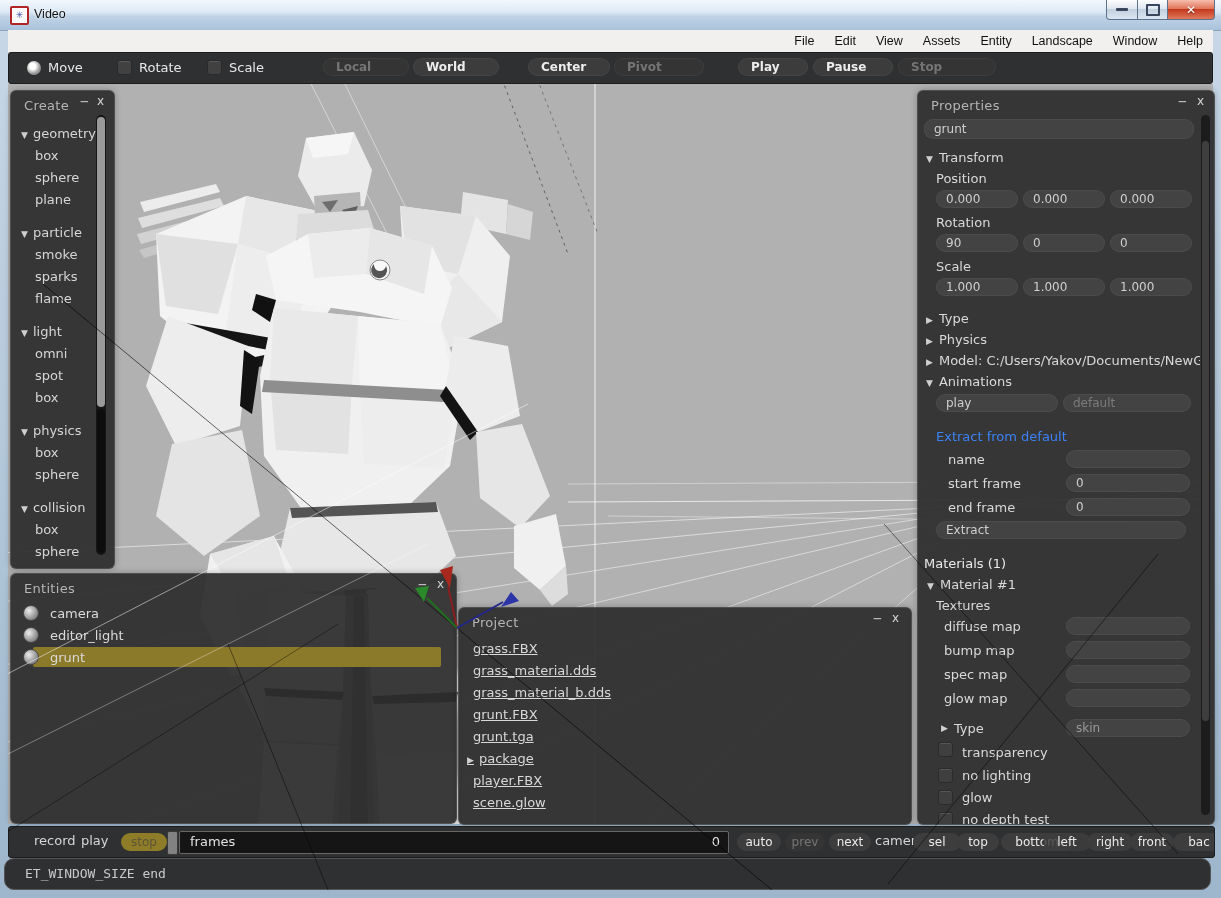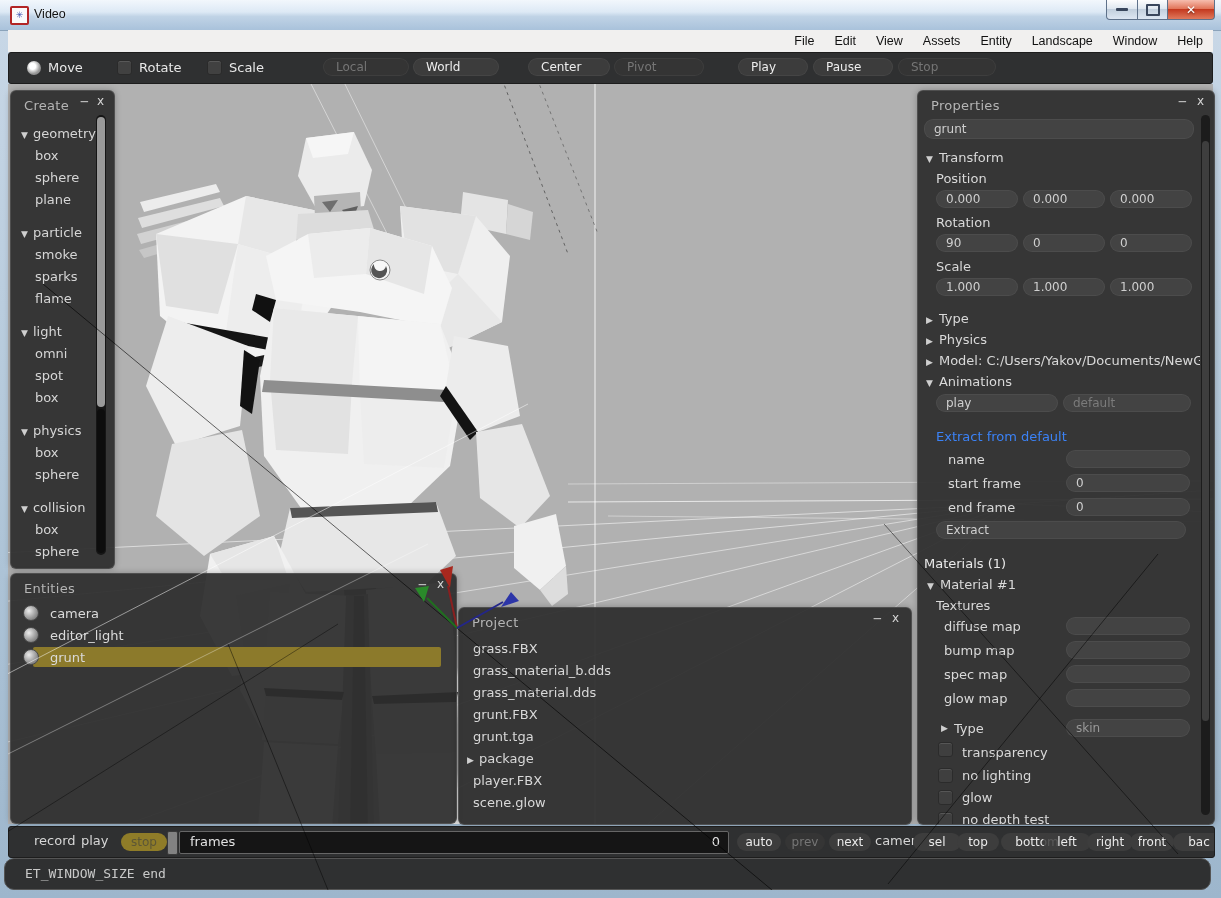--- a/index.html
+++ b/index.html
@@ -23,21 +23,21 @@
   .win-btn.close{width:46px;border-left:none;border-radius:0 0 4px 0;
     background:linear-gradient(180deg,#f6bdae,#e2765b 45%,#c43a20 50%,#e0795c 100%);color:#fff;font-weight:bold;font-size:12px;
     text-shadow:0 1px 2px rgba(0,0,0,.5);}
   
   .menubar{position:absolute;left:8px;top:30px;width:1205px;height:22px;background:#f1f0ef;
     display:flex;align-items:center;font-family:"Liberation Sans",sans-serif;font-size:12.5px;color:#111;justify-content:flex-end;}
   .menu-item{padding:0 10px;cursor:default;}
   
   .darkbar{position:absolute;background:rgba(42,42,42,.97);border-radius:3px;border:1px solid #1d1d1d;}
   .pill{position:absolute;height:18px;line-height:18px;border-radius:10px;background:#3c3c3c;
-    color:#ededed;font-size:12px;padding:0 0 0 13px;box-shadow:inset 0 0 0 1px rgba(255,255,255,.05);}
+    color:#ededed;font-size:12px;padding:0 0 0 13px;box-shadow:inset 0 0 0 1px rgba(255,255,255,.05);font-weight:bold;}
   .pill.disabled{color:#757575;background:#343434;}
   .tb-check{position:absolute;top:7px;display:flex;align-items:center;color:#e8e8e8;font-size:13px;}
   .radio-dot{width:14px;height:14px;border-radius:50%;background:radial-gradient(circle at 40% 38%,#ffffff 0 3px,#9a9a9a 60%,#6f6f6f);margin-right:7px;}
   .chk{width:13px;height:13px;border-radius:3px;background:#414141;border:1px solid #2a2a2a;
     box-shadow:inset 0 1px 0 rgba(255,255,255,.12);margin-right:7px;}
   
   .viewport{position:absolute;left:8px;top:84px;width:1205px;height:740px;background:#b1b1b1;z-index:1;}
   
   .panel{position:absolute;background:rgba(44,44,44,.93);border-radius:6px;z-index:10;
     border:1px solid rgba(130,130,130,.35);box-shadow:0 0 6px rgba(0,0,0,.25);}
@@ -50,21 +50,21 @@
   .tree .hdr .tri{font-size:9px;color:#cfcfcf;margin-right:5px;}
   .tree .itm{height:22px;line-height:22px;padding-left:24px;cursor:pointer;}
   .vscroll{position:absolute;border-radius:5px;background:#161616;}
   .vthumb{position:absolute;border-radius:5px;}
   
   .ent-row{position:relative;height:22px;display:flex;align-items:center;padding-left:12px;color:#dadada;font-size:13px;}
   .ball{width:14px;height:14px;border-radius:50%;background:radial-gradient(circle at 35% 35%,#ececec,#9c9c9c 55%,#5f5f5f);border:1px solid #4a4a4a;z-index:1;}
   .ent-label{margin-left:11px;z-index:1;}
   .ent-bar{position:absolute;left:22px;right:15px;top:1px;bottom:1px;background:#8c7a2b;border-radius:2px;}
   
-  .proj-row{height:22px;line-height:22px;color:#d8d8d8;font-size:13px;padding-left:14px;white-space:nowrap;}
+  .proj-row{height:22px;line-height:22px;color:#d8d8d8;font-size:13px;padding-left:14px;white-space:nowrap;text-decoration:underline;}
   .proj-row .tri{font-size:9px;color:#cfcfcf;margin-right:5px;}
   
   .props{position:absolute;left:917px;top:90px;width:296px;height:733px;overflow:hidden;}
   .prow{position:relative;height:21px;line-height:21px;color:#d9d9d9;font-size:13px;white-space:nowrap;overflow:hidden;}
   .prow .tri{font-size:9px;color:#cfcfcf;margin-right:6px;}
   .field{background:#434343;border-radius:9px;height:18px;line-height:18px;color:#cfcfcf;font-size:12px;
     padding:0 10px;box-shadow:inset 0 0 0 1px rgba(255,255,255,.05);}
   .trip{display:flex;margin:1px 0 4px 18px;}
   .trip .field{width:62px;margin-right:5px;}
   .lfrow{display:flex;align-items:center;margin:0 0 4px 0;height:20px;}
@@ -304,22 +304,22 @@
     <div class="pill" style="left:263px;top:5px;width:71px;height:20px;line-height:20px;border-radius:11px;">remove</div>
     <div class="pill" style="left:348px;top:5px;width:67px;height:20px;line-height:20px;border-radius:11px;">open</div>
   </div>
 
   <div class="panel" style="left:458px;top:607px;width:452px;height:216px;">
     <div class="panel-title">Project</div>
     <span class="p-min" style="right:30px;">─</span>
     <span class="p-close" style="right:12px;">x</span>
     <div style="margin-top:8px;">
       <div class="proj-row">grass.FBX</div>
+      <div class="proj-row">grass_material.dds</div>
       <div class="proj-row">grass_material_b.dds</div>
-      <div class="proj-row">grass_material.dds</div>
       <div class="proj-row">grunt.FBX</div>
       <div class="proj-row">grunt.tga</div>
       <div class="proj-row" style="padding-left:8px;">
         <span class="tri">▶</span><span>package</span>
       </div>
       <div class="proj-row">player.FBX</div>
       <div class="proj-row">scene.glow</div>
     </div>
   </div>
 

